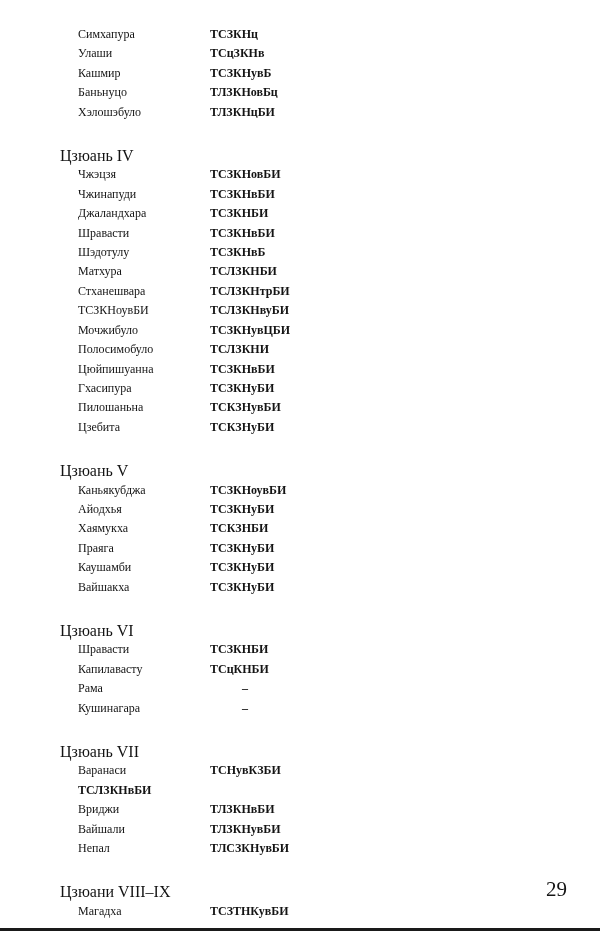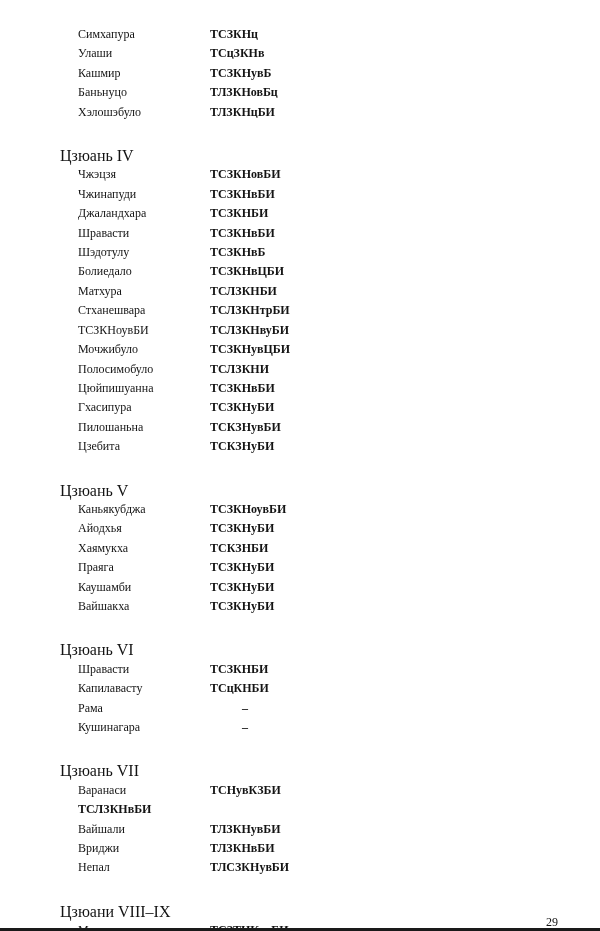--- a/index.html
+++ b/index.html
@@ -41,23 +41,23 @@
   }
   .row .code {
     white-space: nowrap;
     font-weight: bold;
   }
   .row .code.dash {
     padding-left: 32px;
   }
   .page-number {
     position: absolute;
-    top: 915px;
+    top: 877px;
     left: 546px;
-    font-size: 12px;
+    font-size: 21px;
   }
   .scan-edge {
     position: absolute;
     left: 0;
     right: 0;
     bottom: 0;
     height: 3px;
     background: #1a1a1a;
   }
 </style>
@@ -104,24 +104,20 @@
         </div>
         <div class="row">
           <span class="name">Шравасти</span>
           <span class="code">ТСЗКНвБИ</span>
         </div>
         <div class="row">
           <span class="name">Шэдотулу</span>
           <span class="code">ТСЗКНвБ</span>
         </div>
         <div class="row">
-          <span class="name">Болиедало</span>
-          <span class="code">ТСЗКНвЦБИ</span>
-        </div>
-        <div class="row">
           <span class="name">Матхура</span>
           <span class="code">ТСЛЗКНБИ</span>
         </div>
         <div class="row">
           <span class="name">Стханешвара</span>
           <span class="code">ТСЛЗКНтрБИ</span>
         </div>
         <div class="row">
           <span class="name">ТСЗКНоувБИ</span>
           <span class="code">ТСЛЗКНвуБИ</span>
@@ -200,26 +196,26 @@
       <div class="section">
         <div class="heading">Цзюань VII</div>
         <div class="row">
           <span class="name">Варанаси</span>
           <span class="code">ТСНувКЗБИ</span>
         </div>
         <div class="row">
           <span class="code">ТСЛЗКНвБИ</span>
         </div>
         <div class="row">
+          <span class="name">Вриджи</span>
+          <span class="code">ТЛЗКНвБИ</span>
+        </div>
+        <div class="row">
           <span class="name">Вайшали</span>
           <span class="code">ТЛЗКНувБИ</span>
-        </div>
-        <div class="row">
-          <span class="name">Вриджи</span>
-          <span class="code">ТЛЗКНвБИ</span>
         </div>
         <div class="row">
           <span class="name">Непал</span>
           <span class="code">ТЛСЗКНувБИ</span>
         </div>
       </div>
       <div class="section">
         <div class="heading">Цзюани VIII–IX</div>
         <div class="row">
           <span class="name">Магадха</span>

